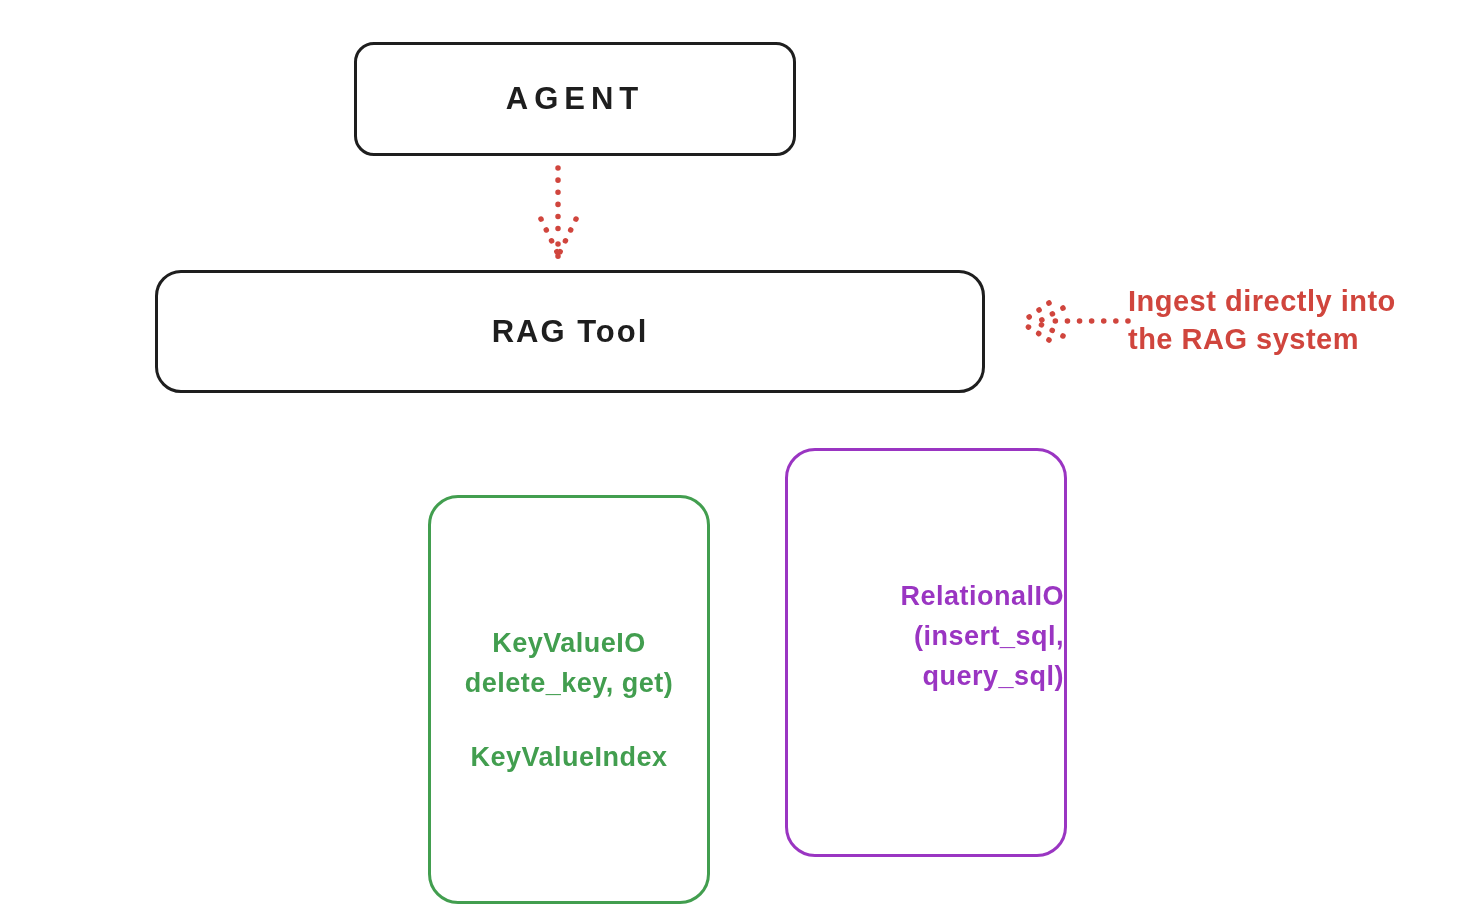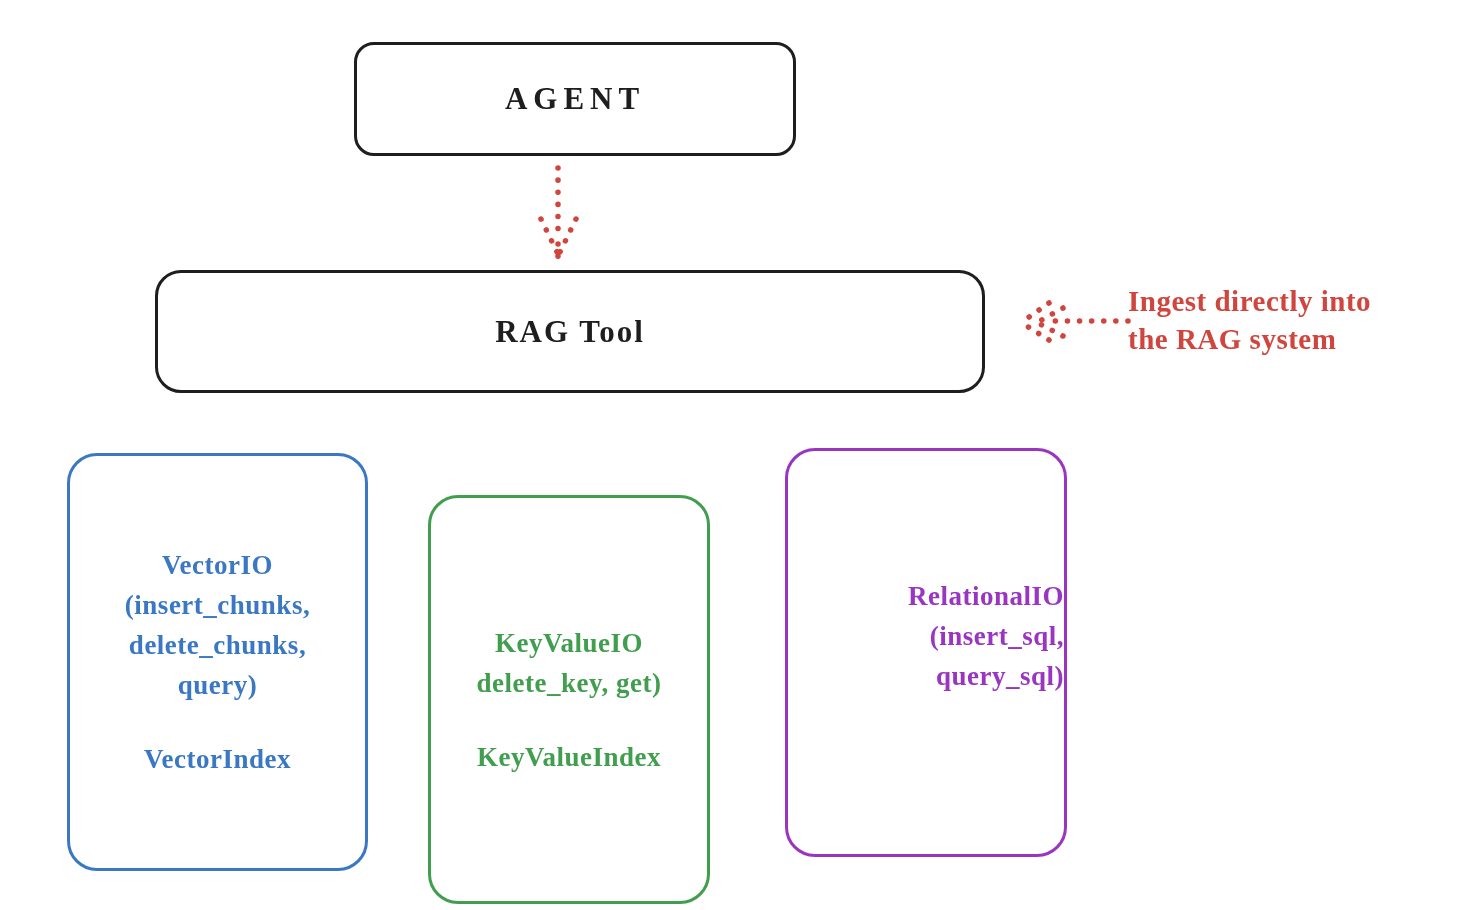--- a/index.html
+++ b/index.html
@@ -5,21 +5,21 @@
   html, body {
     margin: 0;
     padding: 0;
     background: #ffffff;
   }
   .canvas {
     position: relative;
     width: 1484px;
     height: 910px;
     background: var(--background, #ffffff);
-    font-family: Liberation Serif, serif;
+    font-family: Liberation Sans, sans-serif;
     overflow: hidden;
   }
   .node {
     position: absolute;
     box-sizing: border-box;
     background: #ffffff;
     display: flex;
     align-items: center;
     justify-content: center;
     text-align: center;
@@ -123,28 +123,20 @@
     <path d="M1049,340 L1022,323"></path>
     <path d="M1063,308 L1038,322"></path>
     <path d="M1063,336 L1038,323"></path>
   </svg>
 
   <div class="annotation">
     <div>Ingest directly into</div>
     <div>the RAG system</div>
   </div>
 
-  <div class="node io-box box-vector">
-    <div>VectorIO</div>
-    <div>(insert_chunks,</div>
-    <div>delete_chunks,</div>
-    <div>query)</div>
-    <div class="spacer"></div>
-    <div>VectorIndex</div>
-  </div>
 
   <div class="node io-box box-keyvalue">
     <div>KeyValueIO</div>
     <div>delete_key, get)</div>
     <div class="spacer"></div>
     <div>KeyValueIndex</div>
   </div>
 
   <div class="node io-box box-relational">
     <div>RelationalIO</div>

